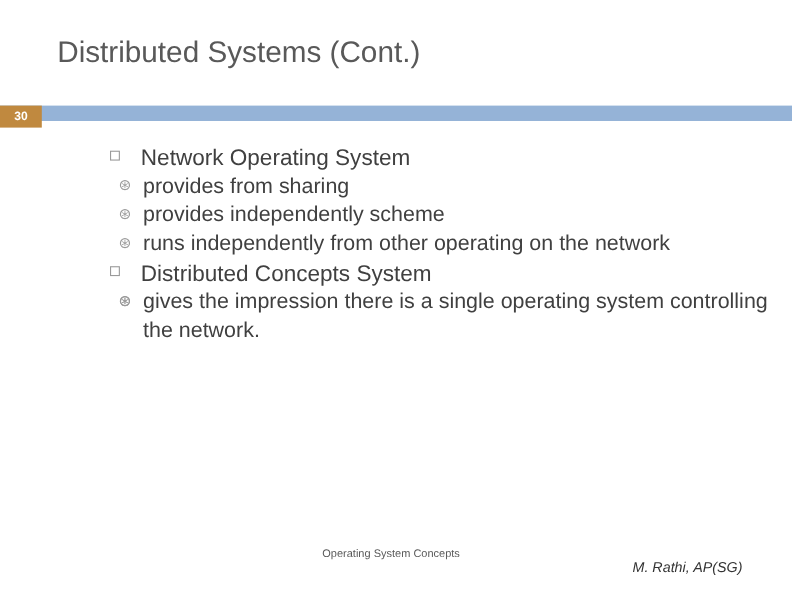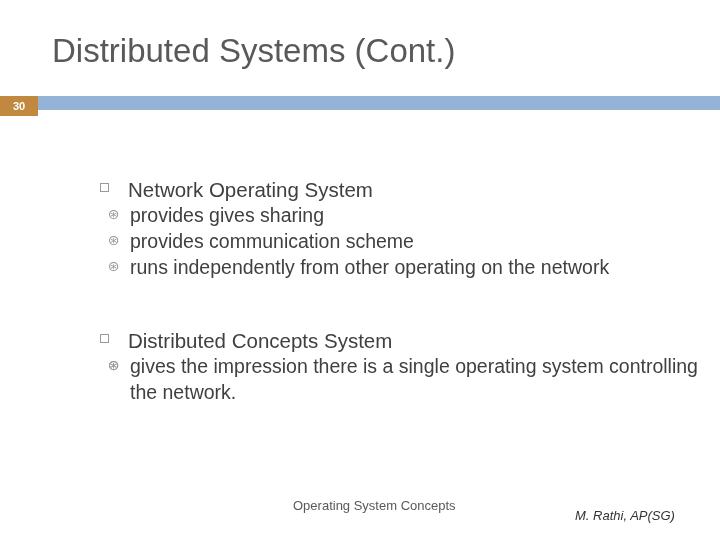--- a/index.html
+++ b/index.html
@@ -17,21 +17,21 @@
     position: relative;
     width: 720px;
     height: 540px;
     background: #ffffff;
   }
   .slide-title {
     position: absolute;
     left: 52px;
     top: 32px;
     width: 640px;
-    font-size: 33px;
+    font-size: 27px;
     color: #595959;
     font-weight: normal;
     letter-spacing: 0px;
     line-height: 1.15;
   }
   .bar-wrap {
     position: absolute;
     left: 0;
     top: 96px;
     width: 720px;
@@ -64,21 +64,20 @@
     top: 130px;
     width: 600px;
   }
   .lvl1 {
     position: relative;
     padding-left: 30px;
     font-size: 20.5px;
     color: #404040;
     line-height: 1.32;
     margin-bottom: 0px;
-    margin-top: 46px;
   }
   .lvl1 > .b1 {
     position: absolute;
     left: 2px;
     top: 7px;
     width: 9px;
     height: 9px;
     border: 1.5px solid #9a9a9a;
     box-sizing: border-box;
   }
@@ -100,21 +99,21 @@
     line-height: 13px;
     text-align: center;
   }
   .sub-list {
     margin-top: 0px;
   }
   .footer-left {
     position: absolute;
     left: 293px;
     top: 498px;
-    font-size: 13px;
+    font-size: 10px;
     color: #595959;
   }
   .footer-right {
     position: absolute;
     left: 575px;
     top: 508px;
     font-size: 13px;
     color: #333333;
     font-style: italic;
   }
@@ -133,25 +132,25 @@
 
   <div class="body-content">
 
     <div class="lvl1">
       <span class="b1"></span>
       <span>Network Operating System</span>
     </div>
     <div class="sub-list">
       <div class="lvl2">
         <span class="b2">⊛</span>
-        <span>provides gives sharing</span>
+        <span>provides from sharing</span>
       </div>
       <div class="lvl2">
         <span class="b2">⊛</span>
-        <span>provides communication scheme</span>
+        <span>provides independently scheme</span>
       </div>
       <div class="lvl2">
         <span class="b2">⊛</span>
         <span>runs independently from other operating on the network</span>
       </div>
     </div>
 
     <div class="lvl1">
       <span class="b1"></span>
       <span>Distributed Concepts System</span>

